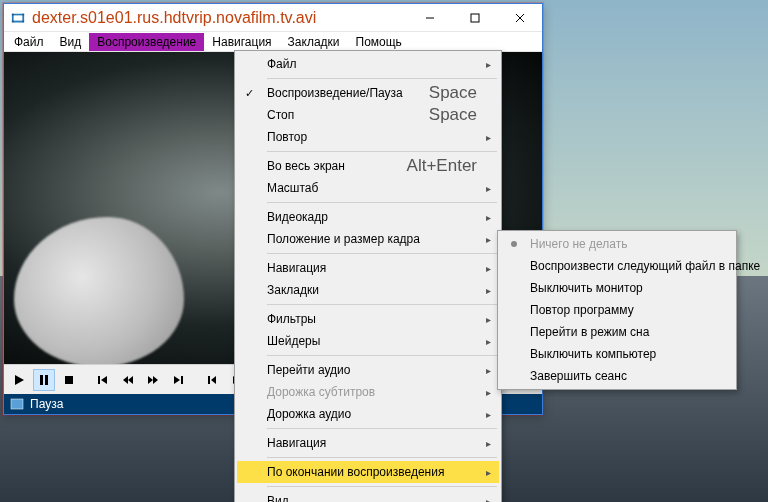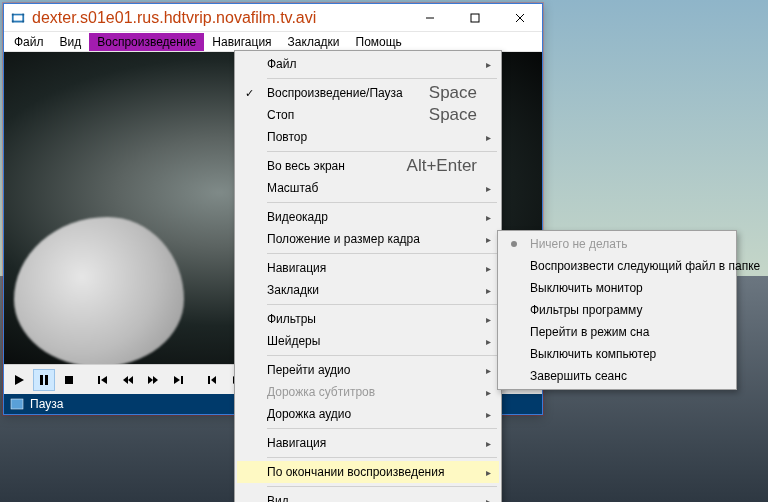--- a/index.html
+++ b/index.html
@@ -22,21 +22,21 @@
 .ctrl-btn { width: 22px; height: 22px; display: flex; align-items: center; justify-content: center; border: 1px solid transparent; }
 .ctrl-btn.playing { border: 1px solid #99c2e8; background: #cde8ff; }
 .ctrl-sep { width: 6px; }
 .status-bar { height: 20px; background: #003a6b; color: #fff; display: flex; align-items: center; padding: 0 6px; gap: 6px; }
 .status-icon { width: 14px; height: 14px; }
 
 .dropdown { position: absolute; background: #f0f0f0; border: 1px solid #a0a0a0; box-shadow: 2px 3px 6px rgba(0,0,0,.3); padding: 2px; }
 .dd-main { left: 234px; top: 50px; width: 268px; max-height: 475px; }
 .dd-sub { left: 497px; top: 230px; width: 240px; }
 .dd-item { height: 22px; display: flex; align-items: center; padding: 0 22px 0 30px; position: relative; white-space: nowrap; cursor: default; }
-.dd-item.highlighted { background: #fef9c3; }
+.dd-item.highlighted { background: #fde047; }
 .dd-item.disabled { color: #9a9a9a; }
 .dd-item .shortcut { margin-left: auto; color: #555; font-size: 17px; }
 .dd-item .arrow { position: absolute; right: 8px; font-size: 10px; color: #555; }
 .dd-check { position: absolute; left: 8px; font-size: 11px; color: #000; }
 .dd-radio { position: absolute; left: 11px; width: 6px; height: 6px; background: #888; border-radius: 50%; }
 .dd-sep { height: 1px; background: #d0d0d0; margin: 3px 2px 3px 30px; }
 </style>
 </head>
 <body>
 
@@ -243,21 +243,21 @@
       <span class="dd-radio"></span>
       <span>Ничего не делать</span>
     </div>
     <div class="dd-item">
       <span>Воспроизвести следующий файл в папке</span>
     </div>
     <div class="dd-item">
       <span>Выключить монитор</span>
     </div>
     <div class="dd-item">
-      <span>Фильтры программу</span>
+      <span>Повтор программу</span>
     </div>
     <div class="dd-item">
       <span>Перейти в режим сна</span>
     </div>
     <div class="dd-item">
       <span>Выключить компьютер</span>
     </div>
     <div class="dd-item">
       <span>Завершить сеанс</span>
     </div>

